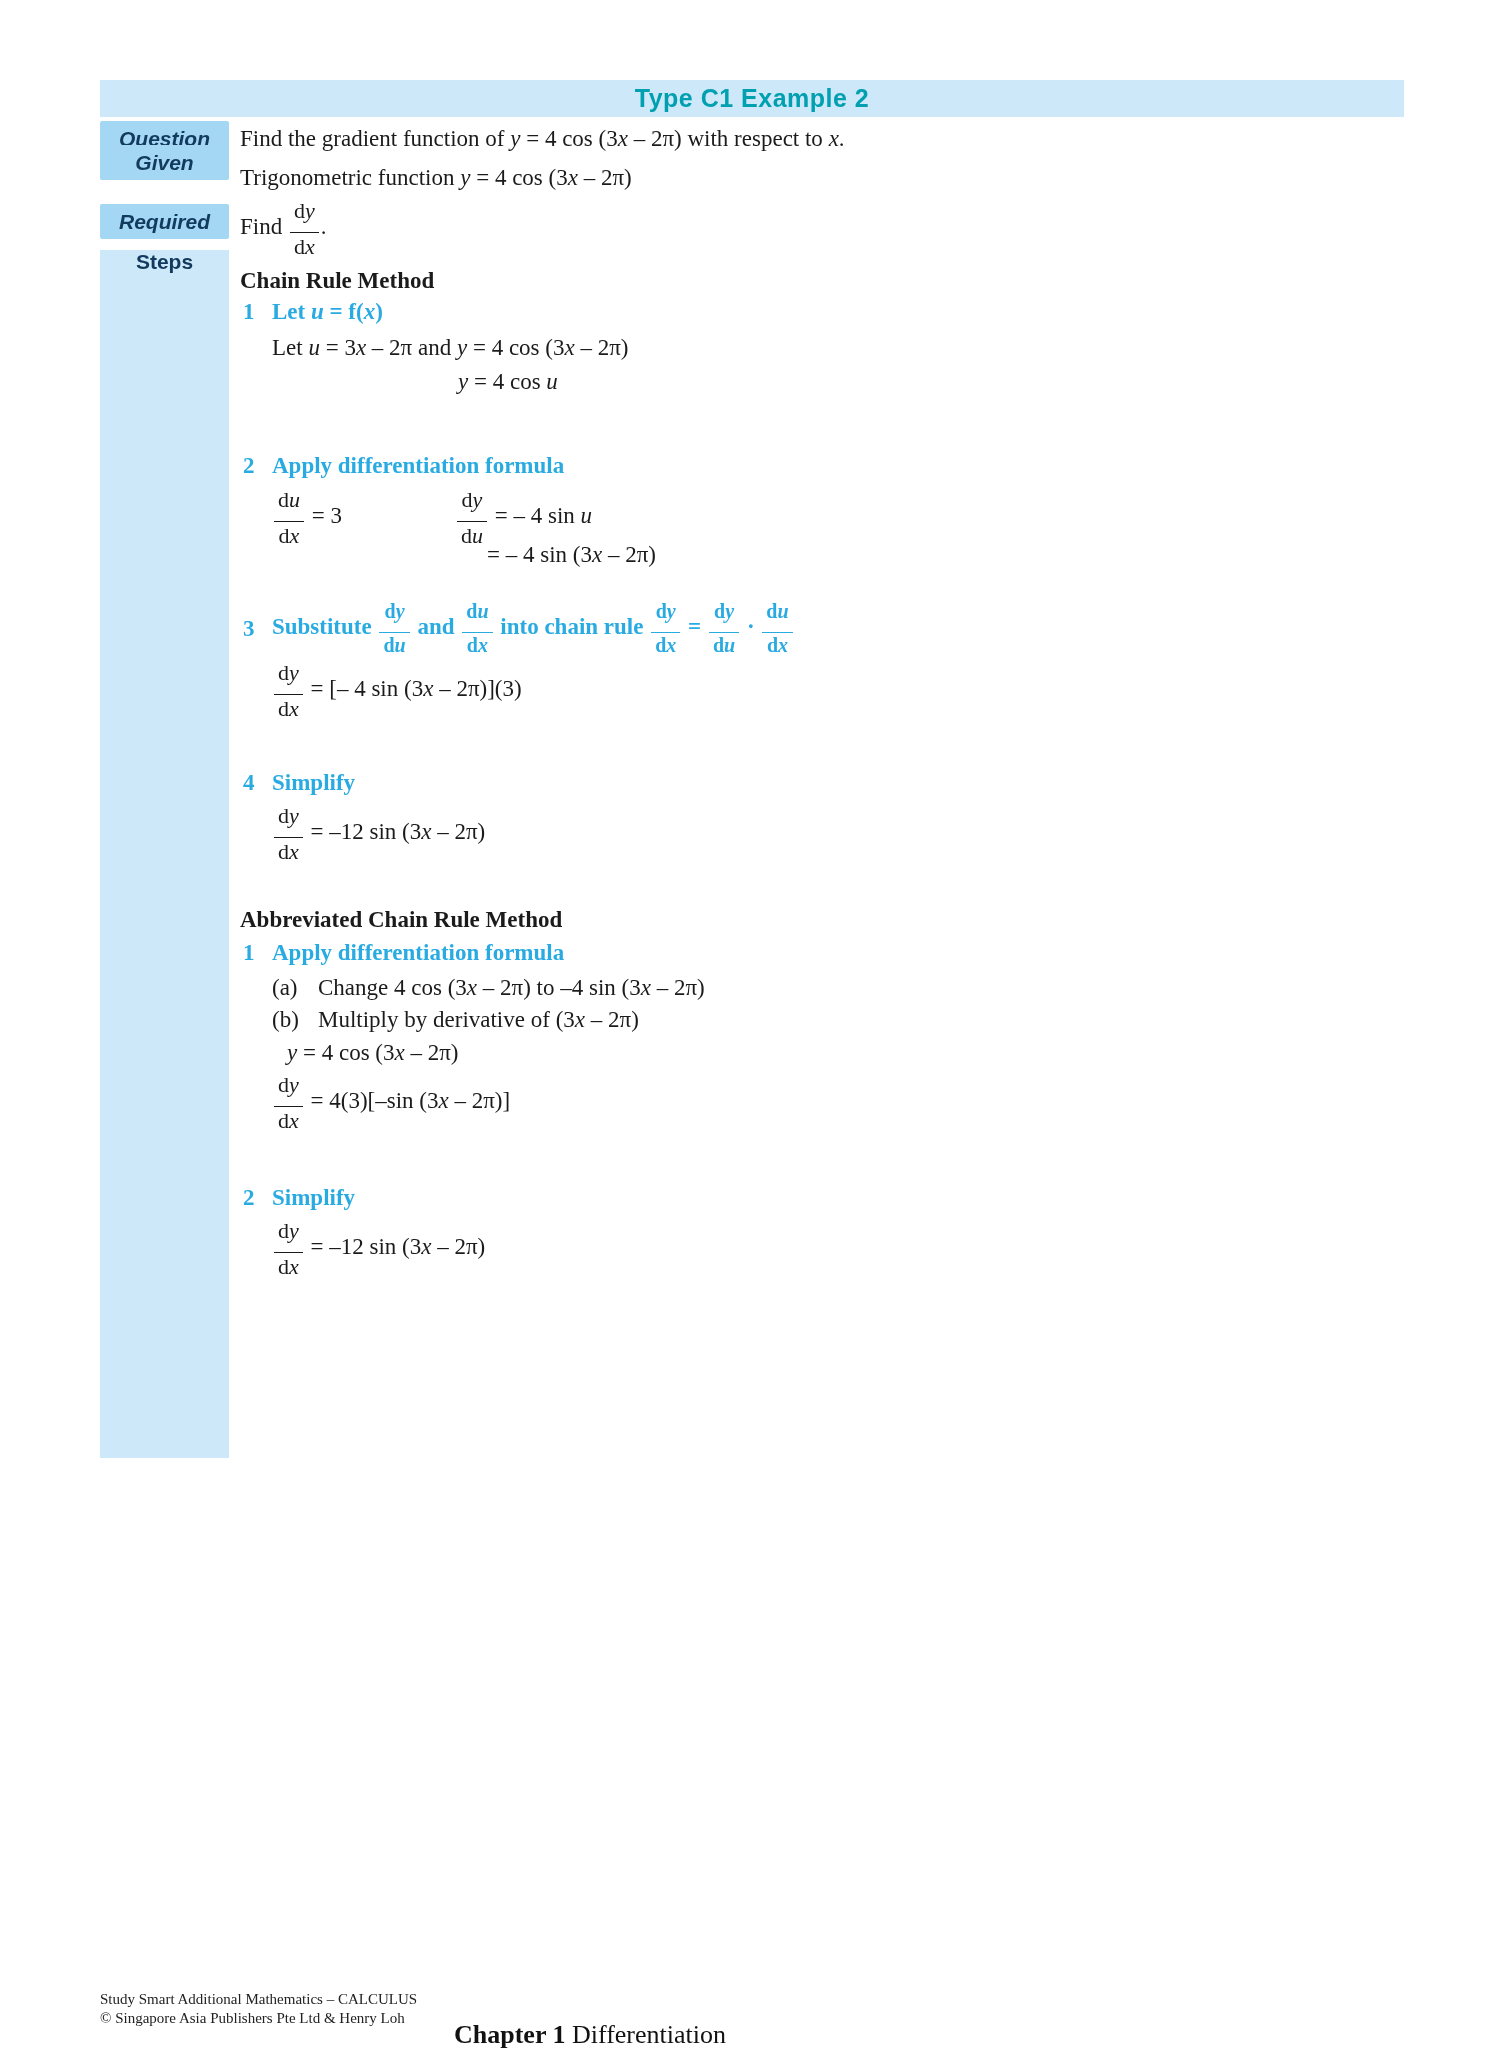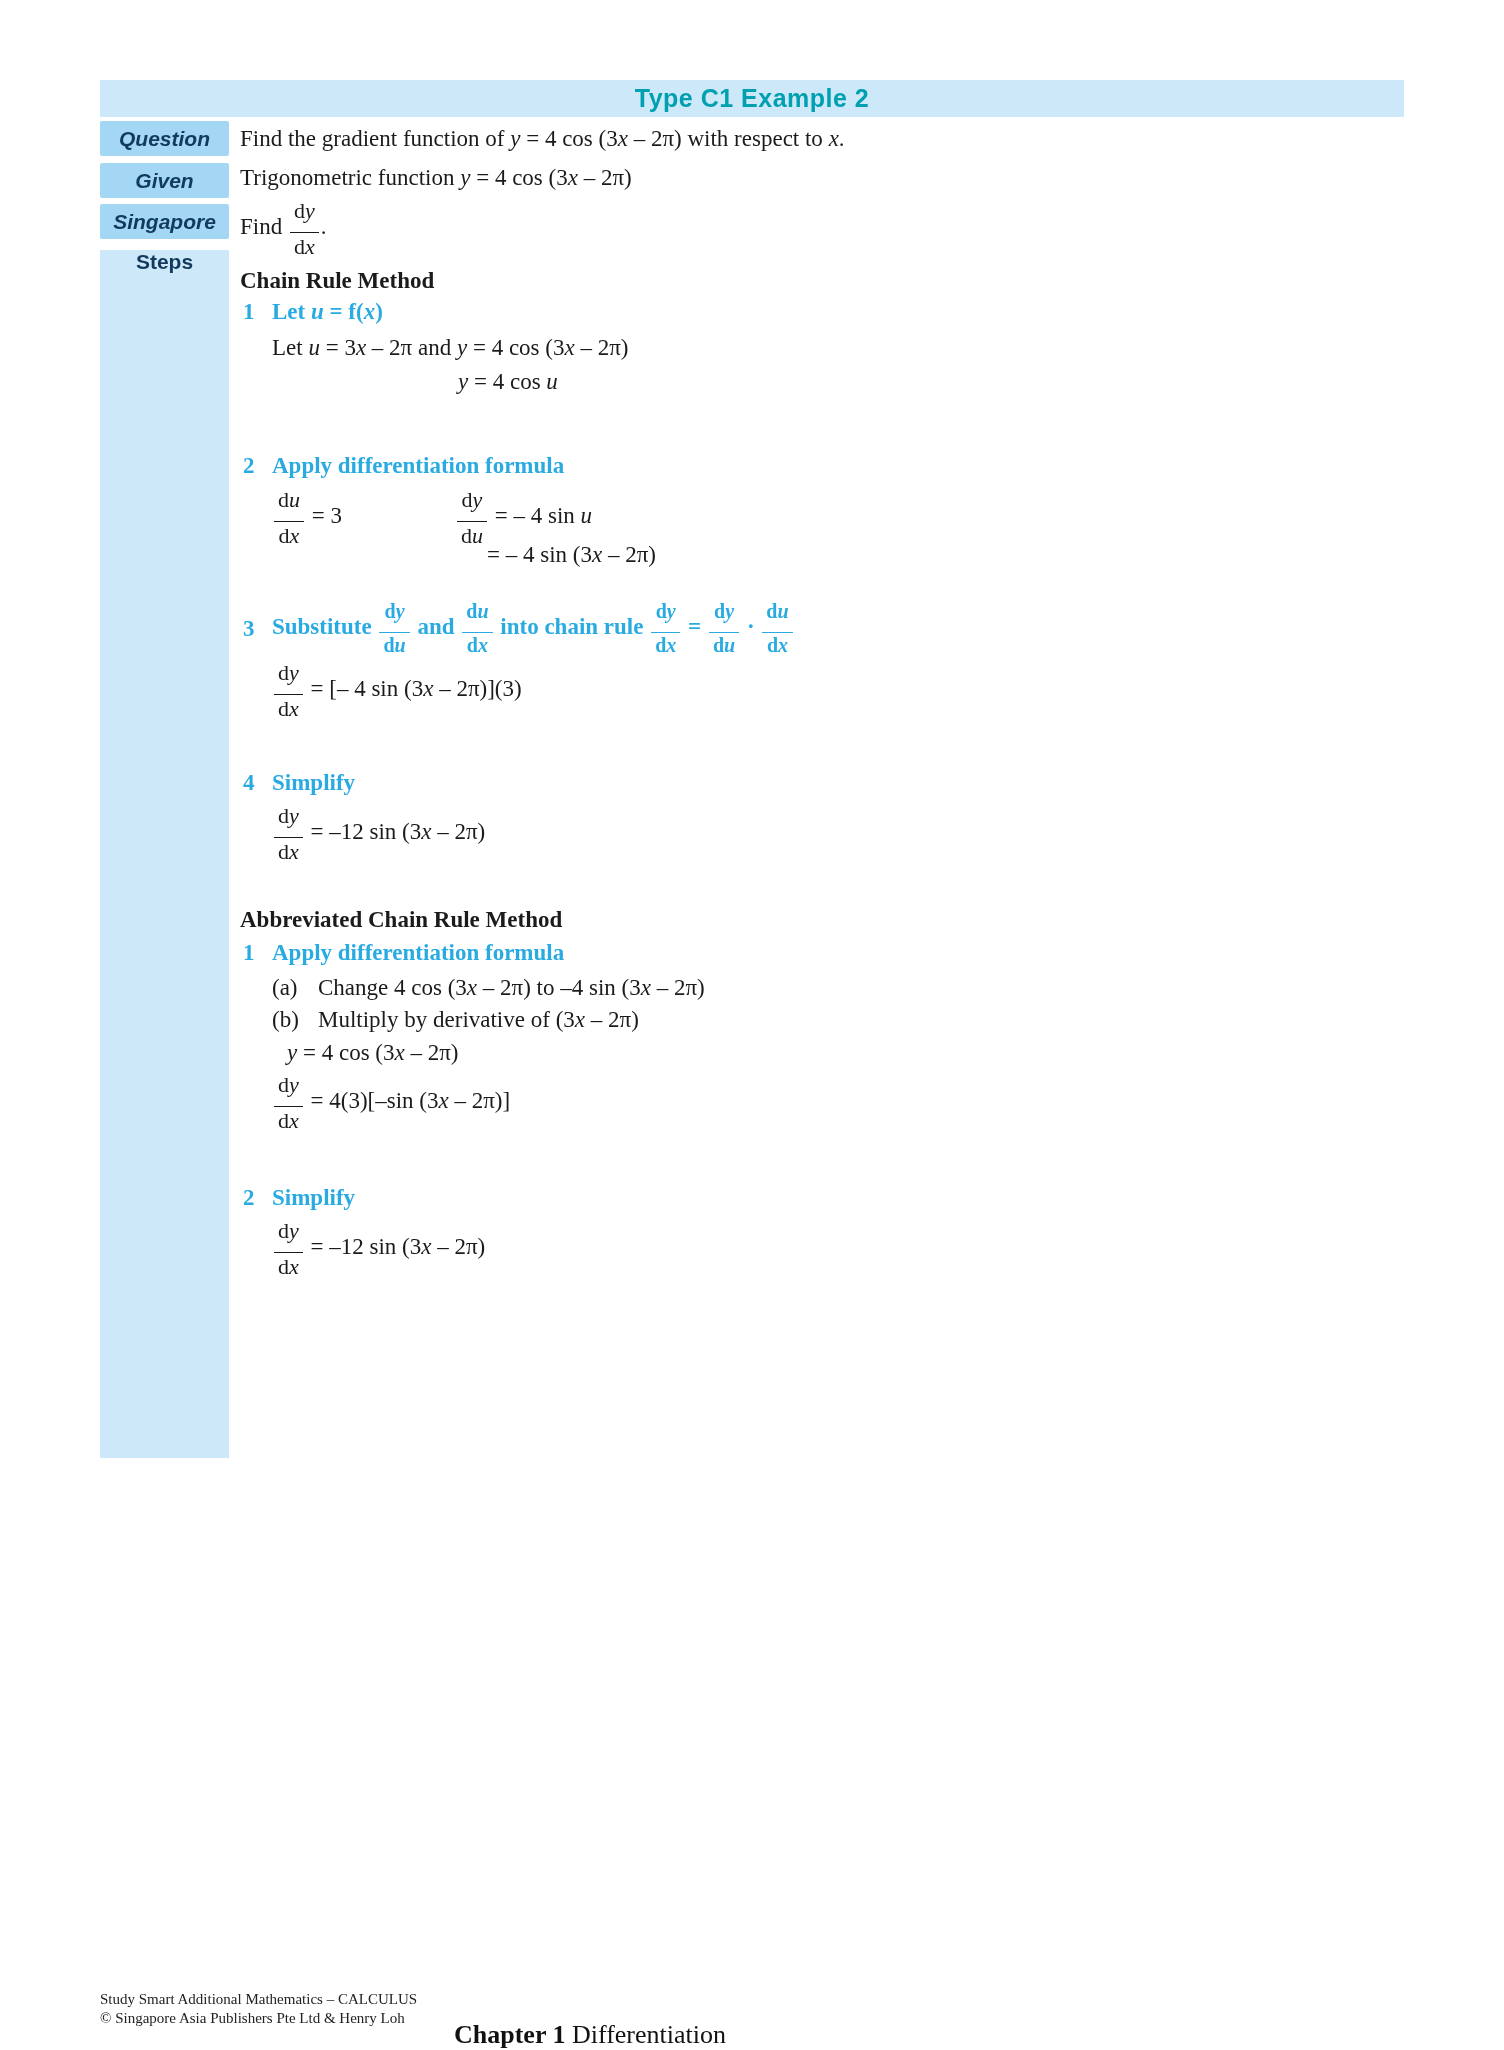--- a/index.html
+++ b/index.html
@@ -29,21 +29,21 @@
     font-family:"Liberation Sans", sans-serif;font-weight:bold;font-size:25px;
     color:var(--title);letter-spacing:.5px;
   }
 
   .label-box{
     position:absolute;left:100px;width:129px;height:35px;background:var(--label-bg);
     color:var(--label-text);font-family:"Liberation Sans", sans-serif;font-weight:bold;
     font-size:21px;display:flex;align-items:center;justify-content:center;border-radius:2px;font-style:italic;
   }
   .lb-question{top:121px;}
-  .lb-given{top:163px;}
+  .lb-given{top:145px;}
   .lb-required{top:204px;}
 
   .steps-band{position:absolute;left:100px;top:250px;width:129px;height:1208px;background:var(--band);}
   .steps-label{
     margin-top:0;text-align:center;font-family:"Liberation Sans", sans-serif;
     font-weight:bold;font-size:21px;color:var(--label-text);
   }
 
   .frac{
     display:inline-block;vertical-align:middle;text-align:center;
@@ -101,21 +101,21 @@
 <body>
 
 <div class="page">
 
   <header class="title-bar">
     <span class="title">Type C1 Example 2</span>
   </header>
 
   <div class="label-box lb-question">Question</div>
   <div class="label-box lb-given">Given</div>
-  <div class="label-box lb-required">Singapore</div>
+  <div class="label-box lb-required">Required</div>
 
   <div class="steps-band">
     <div class="steps-label">Steps</div>
   </div>
 
   <div class="abs t-question">Find the gradient function of <span class="it">y</span> = 4 cos (3<span class="it">x</span> – 2π) with respect to <span class="it">x</span>.</div>
   <div class="abs t-given">Trigonometric function <span class="it">y</span> = 4 cos (3<span class="it">x</span> – 2π)</div>
   <div class="abs t-required">Find <span class="frac"><span class="num">d<span class="it">y</span></span><span class="den">d<span class="it">x</span></span></span>.</div>
 
   <div class="abs m1-title bold-title">Chain Rule Method</div>

